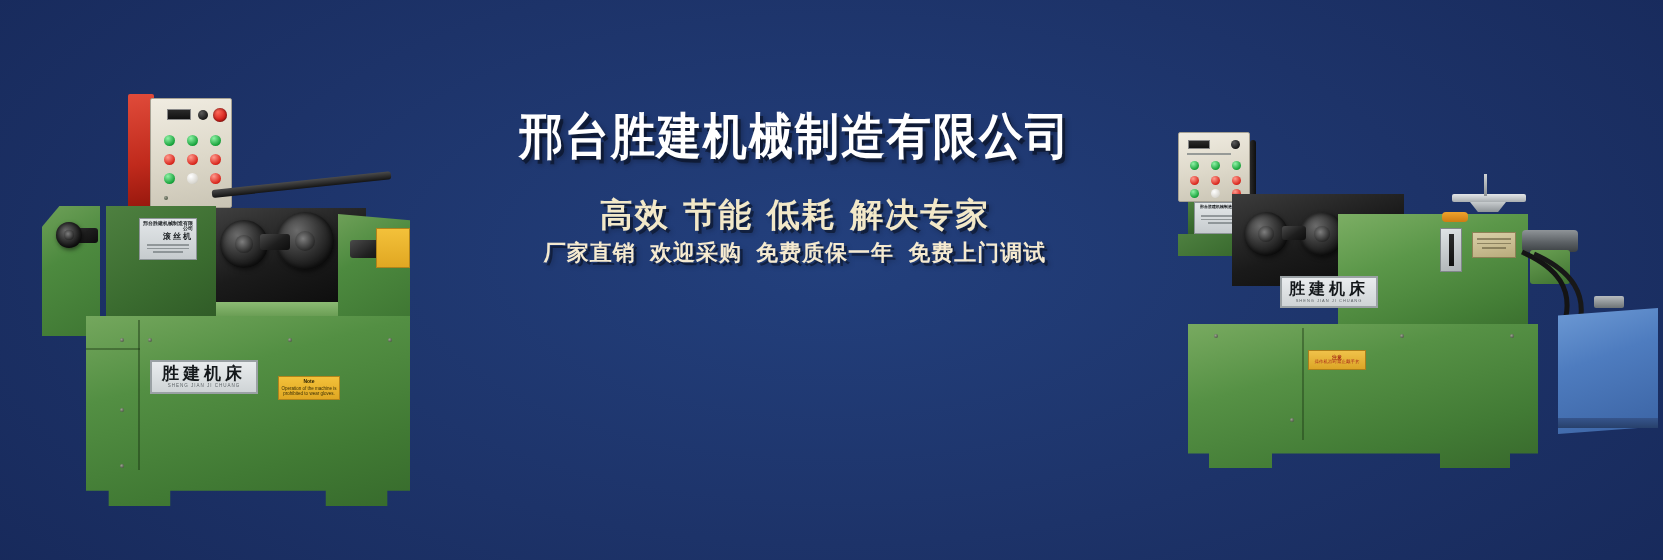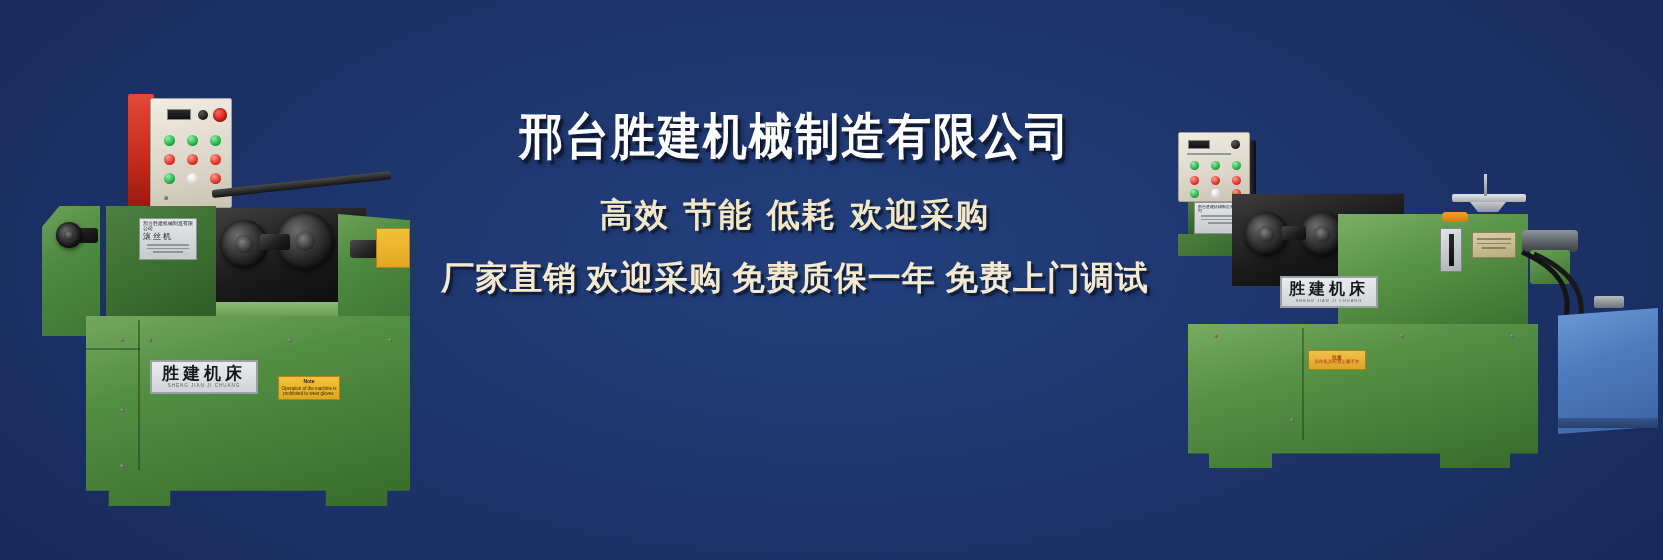--- a/index.html
+++ b/index.html
@@ -64,23 +64,22 @@
     font-size:33px;
     font-weight:bold;
     color:#f2e8c8;
     letter-spacing:2px;
     white-space:nowrap;
     text-shadow:
       3px 3px 0 rgba(0,0,0,0.40),
       4px 4px 5px rgba(0,0,0,0.25);
   }
   .sub2 {
-    margin-top:18px;
-    font-family:Liberation Serif, serif;
-    font-size:33px;
+    font-family:Liberation Mono, monospace;
+    font-size:22px;
     font-weight:bold;
     color:#f5ead0;
     letter-spacing:1px;
     white-space:nowrap;
     text-shadow:
       3px 3px 0 rgba(0,0,0,0.40),
       4px 4px 5px rgba(0,0,0,0.25);
   }
 
   
@@ -126,21 +125,21 @@
   .spec-plate {
     background:linear-gradient(180deg,#e3e7e9 0%,#c6cbce 100%);
     border:1px solid #8d9497;
     overflow:hidden; padding:2px 3px;
   }
   .spec-line {
     height:1.5px; background:#6d7478; margin-bottom:2.5px; opacity:.65;
   }
   .spec-title {
     font-family:"Liberation Sans",sans-serif;
-    font-size:5px; color:#1a1e21; text-align:left; font-weight:normal;
+    font-size:5px; color:#1a1e21; text-align:right; font-weight:bold;
     line-height:1; margin-bottom:2px;
   }
   .roller {
     border-radius:50%;
     background:
       radial-gradient(circle at 36% 32%, #6b6b6b 0%, #3a3a3a 38%, #161616 72%, #070707 100%);
     box-shadow:inset 0 0 6px rgba(0,0,0,.9), 1px 2px 4px rgba(0,0,0,.5);
   }
   .roller::after {
     content:''; position:absolute;
@@ -362,17 +361,17 @@
       <div style="font-family:'DejaVu Sans','Liberation Sans',sans-serif; font-size:5px; color:#9c1c10; font-weight:bold; line-height:1.1;">注意</div>
       <div style="font-family:'DejaVu Sans','Liberation Sans',sans-serif; font-size:4.5px; color:#a8261a; line-height:1.1;">操作机器时禁止戴手套</div>
     </div>
 
   </div>
 
   <div class="text-col">
     <div class="company-name">邢台胜建机械制造有限公司</div>
 
 
-    <div class="sub1">高效  节能  低耗  欢迎采购</div>
+    <div class="sub1">高效  节能  低耗  解决专家</div>
     <div class="sub2">厂家直销  欢迎采购  免费质保一年  免费上门调试</div>
   </div>
 
 </div>
 
 </body></html>

